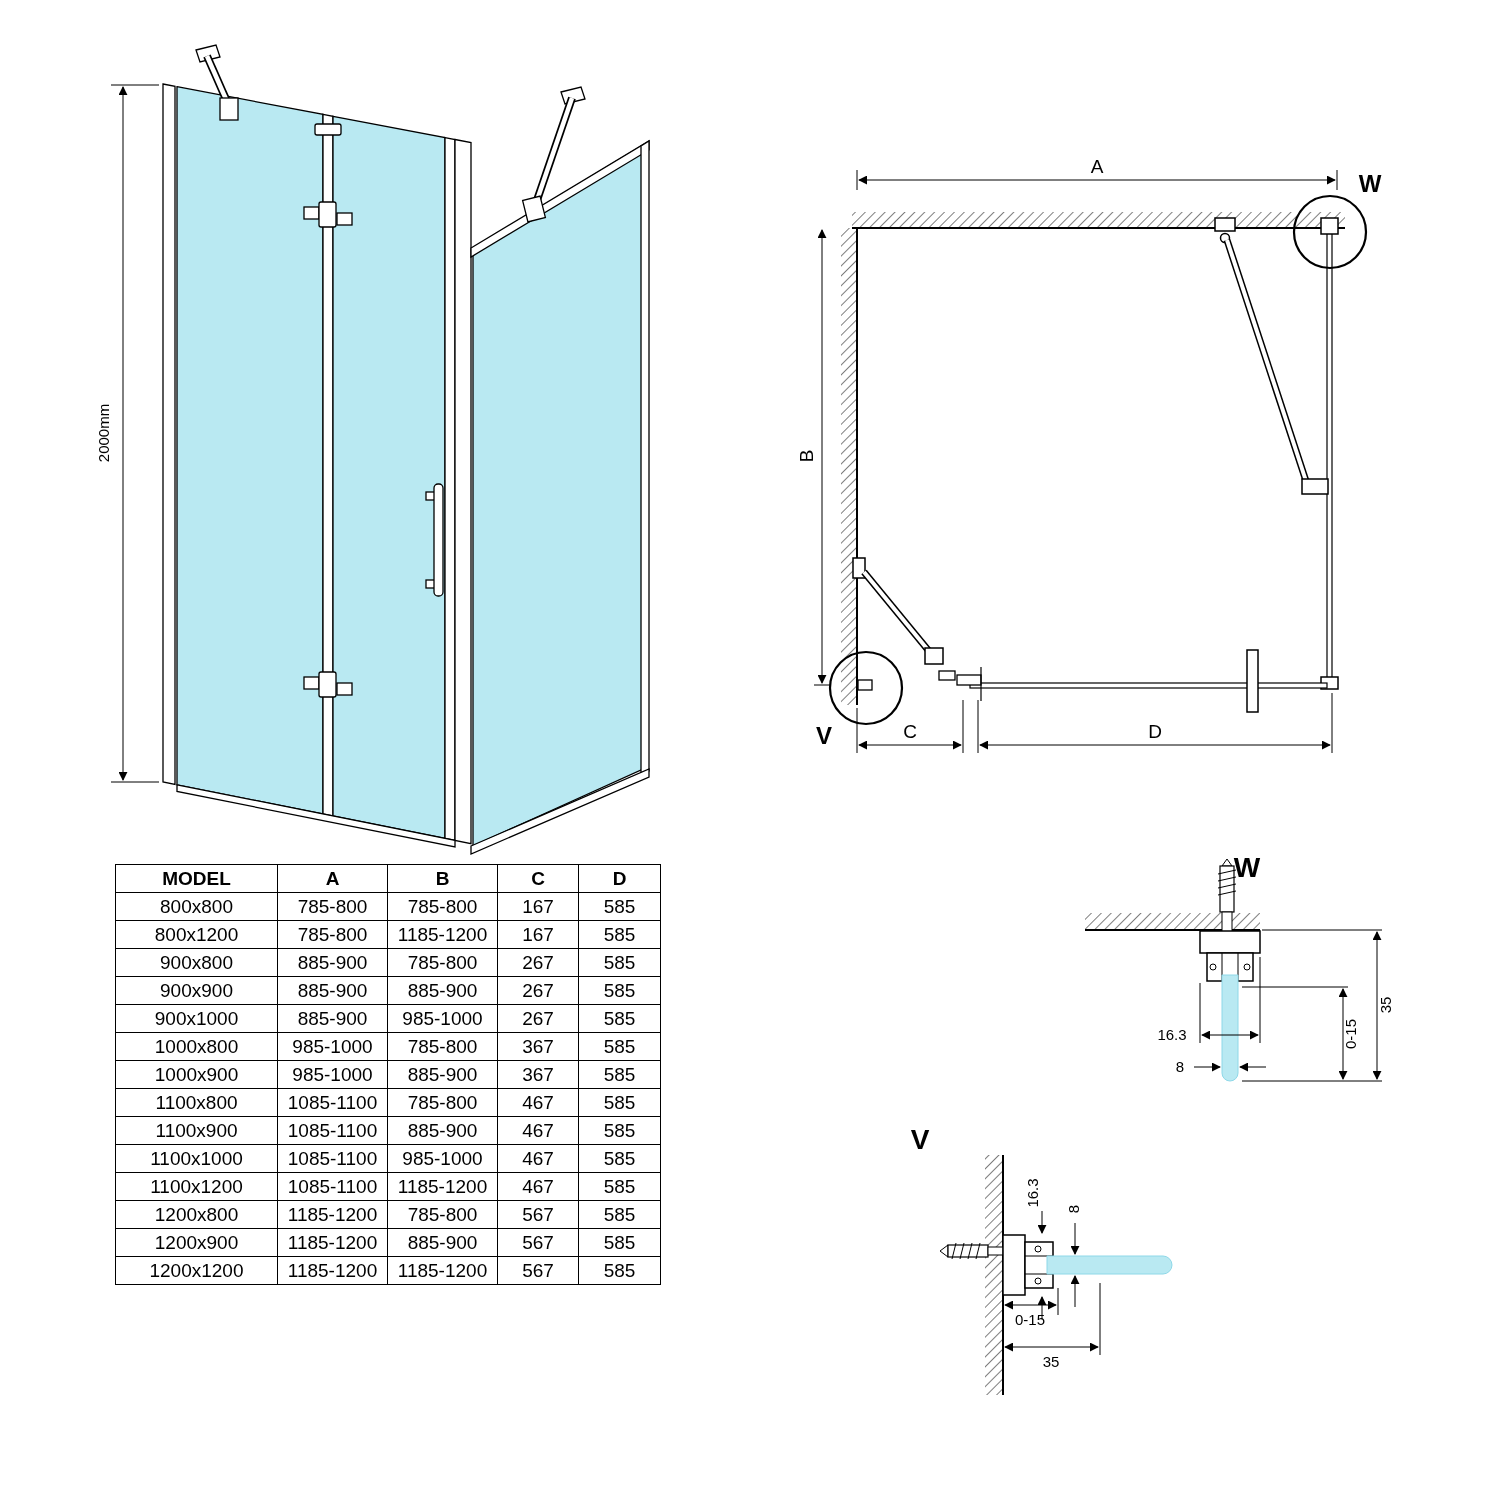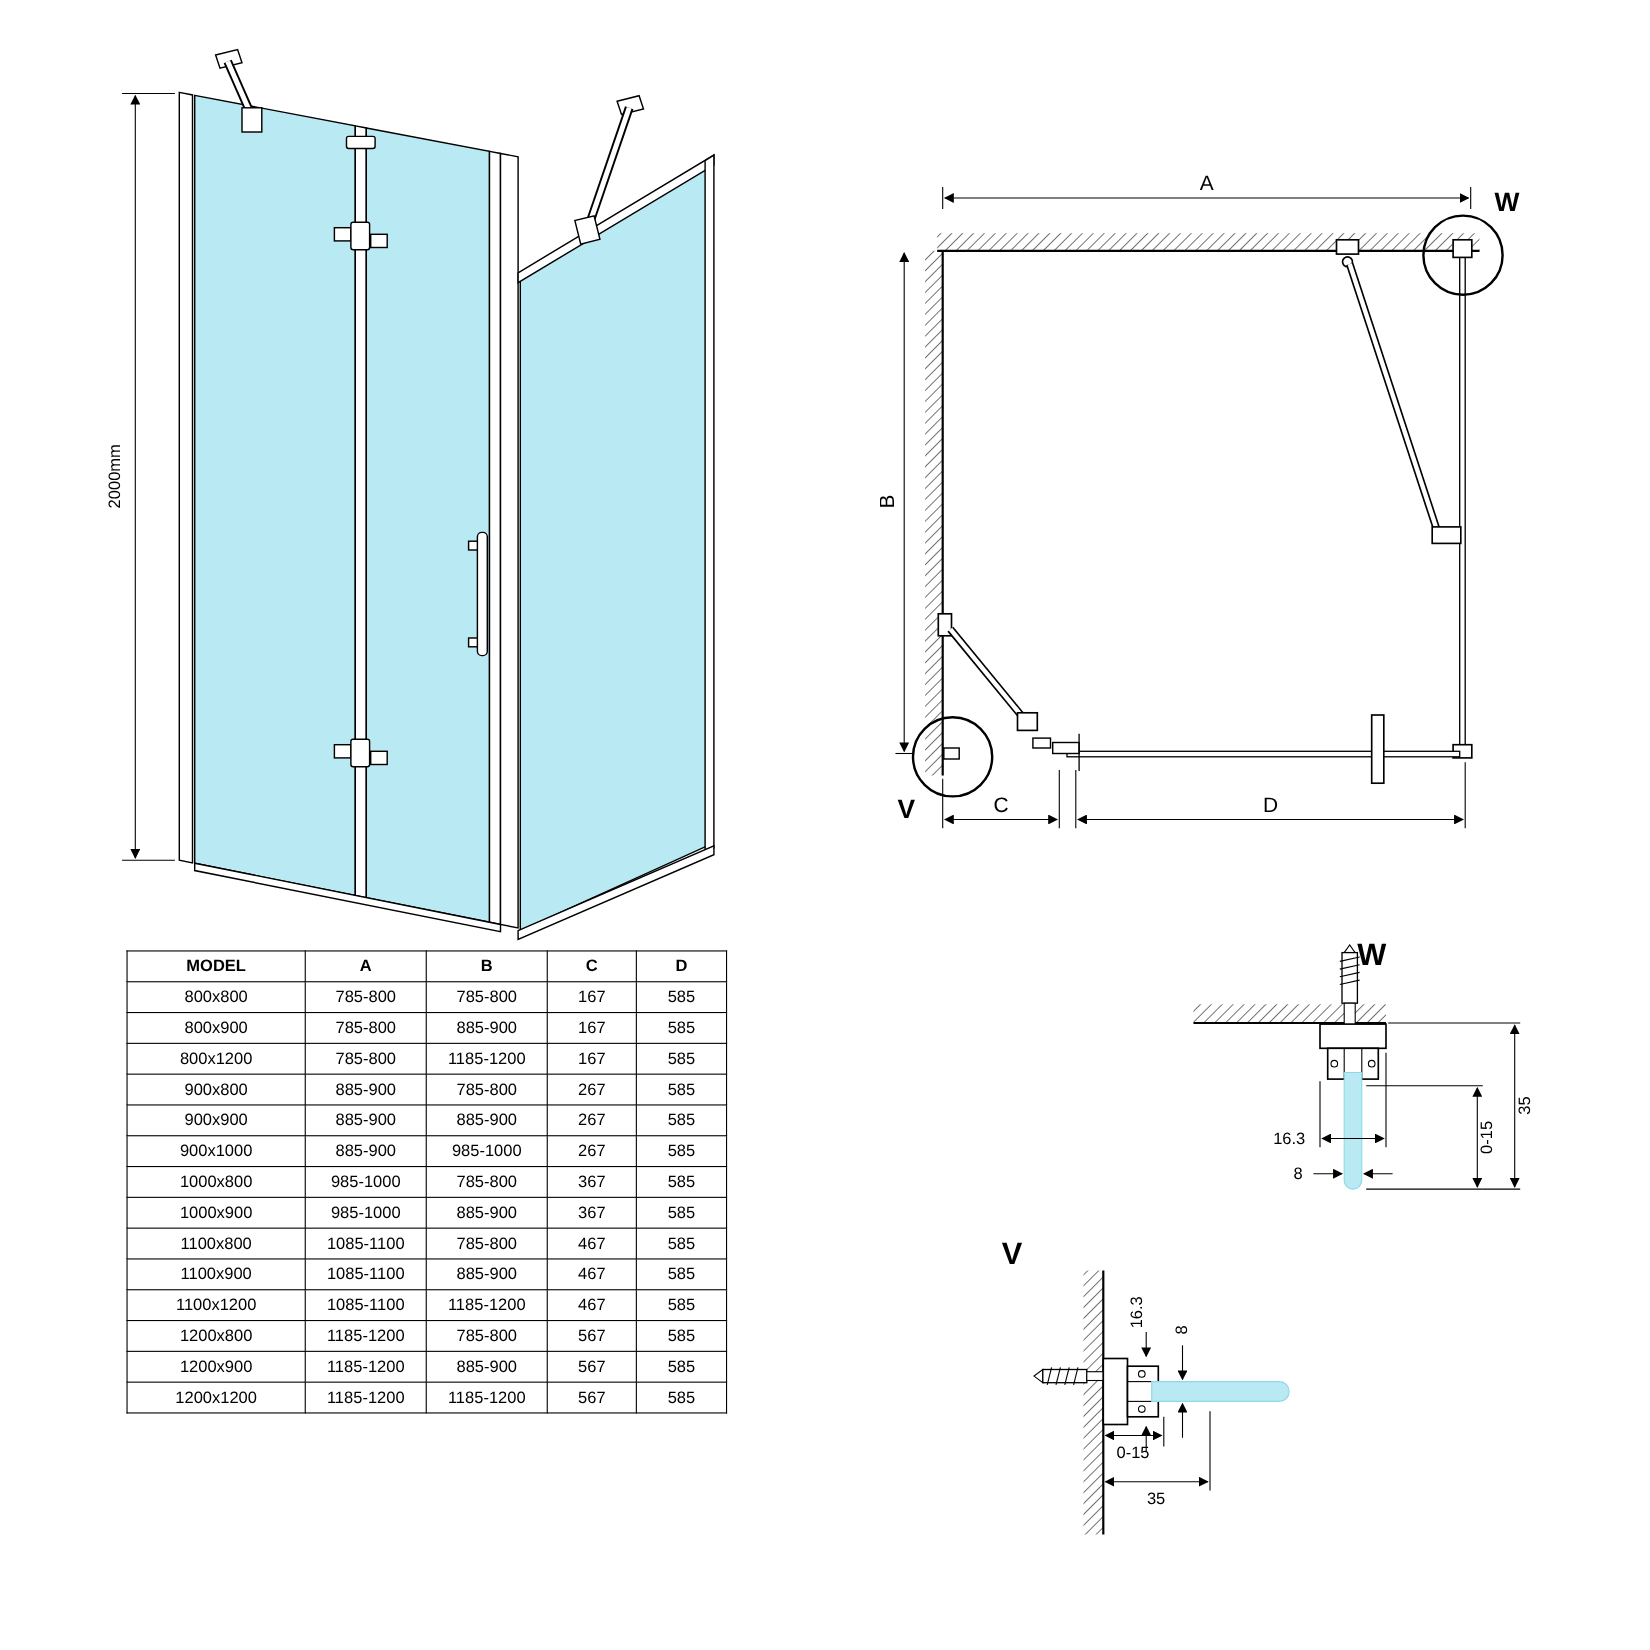--- a/index.html
+++ b/index.html
@@ -4,21 +4,21 @@
 <style>
   html,body { margin:0; padding:0; background:#fff; }
   .page {
     position:relative; width:1500px; height:1500px; background:#ffffff;
     font-family:"Liberation Sans", sans-serif; color:#000; overflow:hidden;
   }
   svg { position:absolute; }
   svg text { font-family:"Liberation Sans", sans-serif; fill:#000000; }
   .dim-table {
     position:absolute; left:115px; top:864px;
-    border-collapse:collapse; font-size:15px; table-layout:fixed;
+    border-collapse:collapse; font-size:19px; table-layout:fixed;
   }
   .dim-table th, .dim-table td {
     border:1px solid #000; text-align:center; vertical-align:middle;
     height:27px; padding:0 4px; white-space:nowrap;
   }
   .dim-table th { font-weight:bold; }
 </style>
 </head>
 <body>
 
@@ -315,27 +315,20 @@
       </thead>
     <tbody>
         <tr>
           <td>800x800</td>
           <td>785-800</td>
           <td>785-800</td>
           <td>167</td>
           <td>585</td>
         </tr>
         <tr>
-          <td>800x900</td>
-          <td>785-800</td>
-          <td>885-900</td>
-          <td>167</td>
-          <td>585</td>
-        </tr>
-        <tr>
           <td>800x1200</td>
           <td>785-800</td>
           <td>1185-1200</td>
           <td>167</td>
           <td>585</td>
         </tr>
         <tr>
           <td>900x800</td>
           <td>885-900</td>
           <td>785-800</td>
@@ -378,20 +371,27 @@
           <td>585</td>
         </tr>
         <tr>
           <td>1100x900</td>
           <td>1085-1100</td>
           <td>885-900</td>
           <td>467</td>
           <td>585</td>
         </tr>
         <tr>
+          <td>1100x1000</td>
+          <td>1085-1100</td>
+          <td>985-1000</td>
+          <td>467</td>
+          <td>585</td>
+        </tr>
+        <tr>
           <td>1100x1200</td>
           <td>1085-1100</td>
           <td>1185-1200</td>
           <td>467</td>
           <td>585</td>
         </tr>
         <tr>
           <td>1200x800</td>
           <td>1185-1200</td>
           <td>785-800</td>

